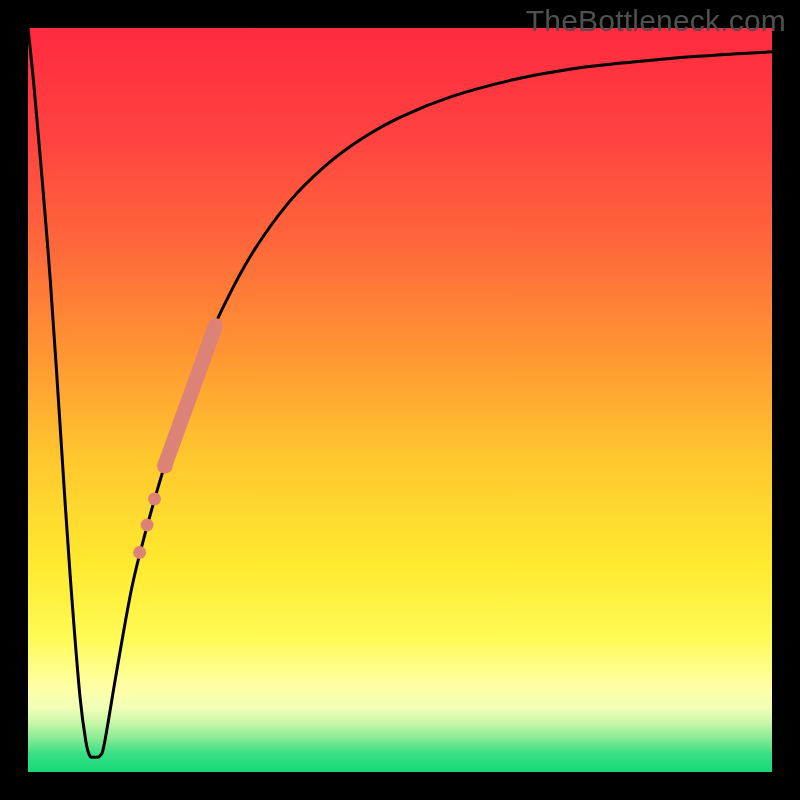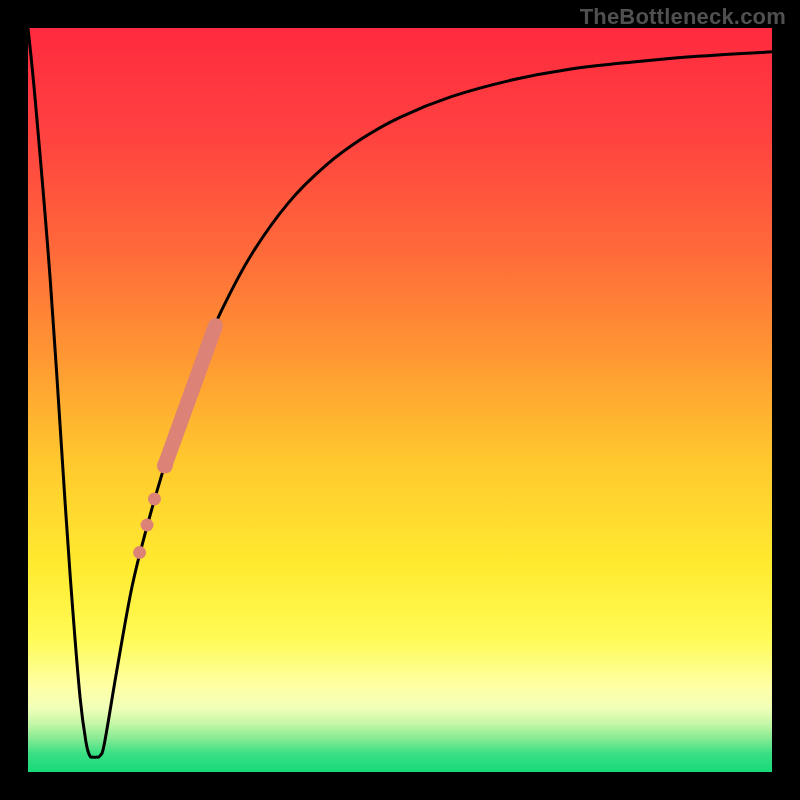--- a/index.html
+++ b/index.html
@@ -15,22 +15,22 @@
     position: relative;
     width: 800px;
     height: 800px;
     background: #000;
   }
   .watermark {
     position: absolute;
     top: 4px;
     right: 14px;
     color: #505050;
-    font-size: 22px;
-    font-weight: 700;
+    font-size: 30px;
+    font-weight: 400;
     letter-spacing: 0.2px;
     z-index: 5;
   }
   .plot {
     position: absolute;
     left: 28px;
     top: 28px;
     width: 744px;
     height: 744px;
   }

